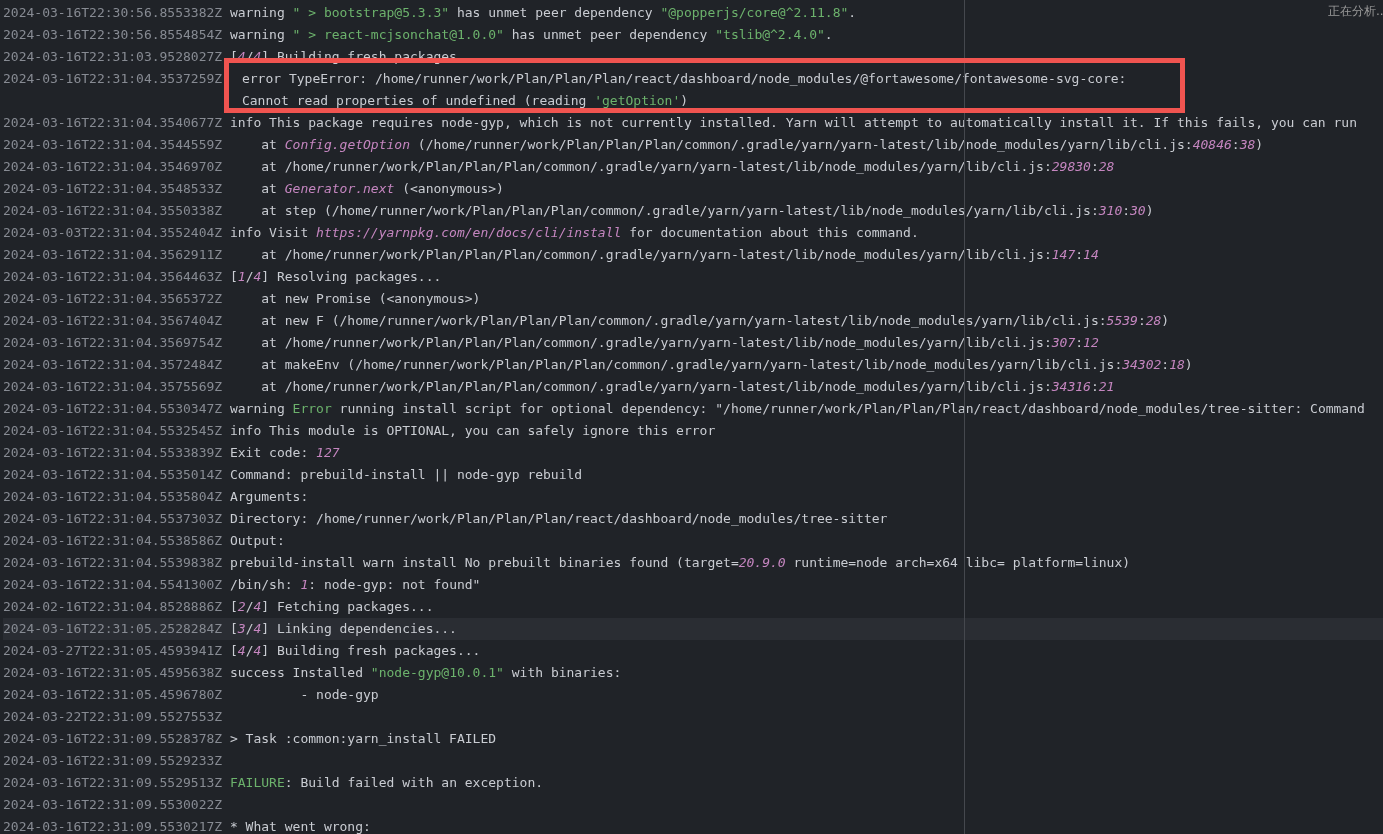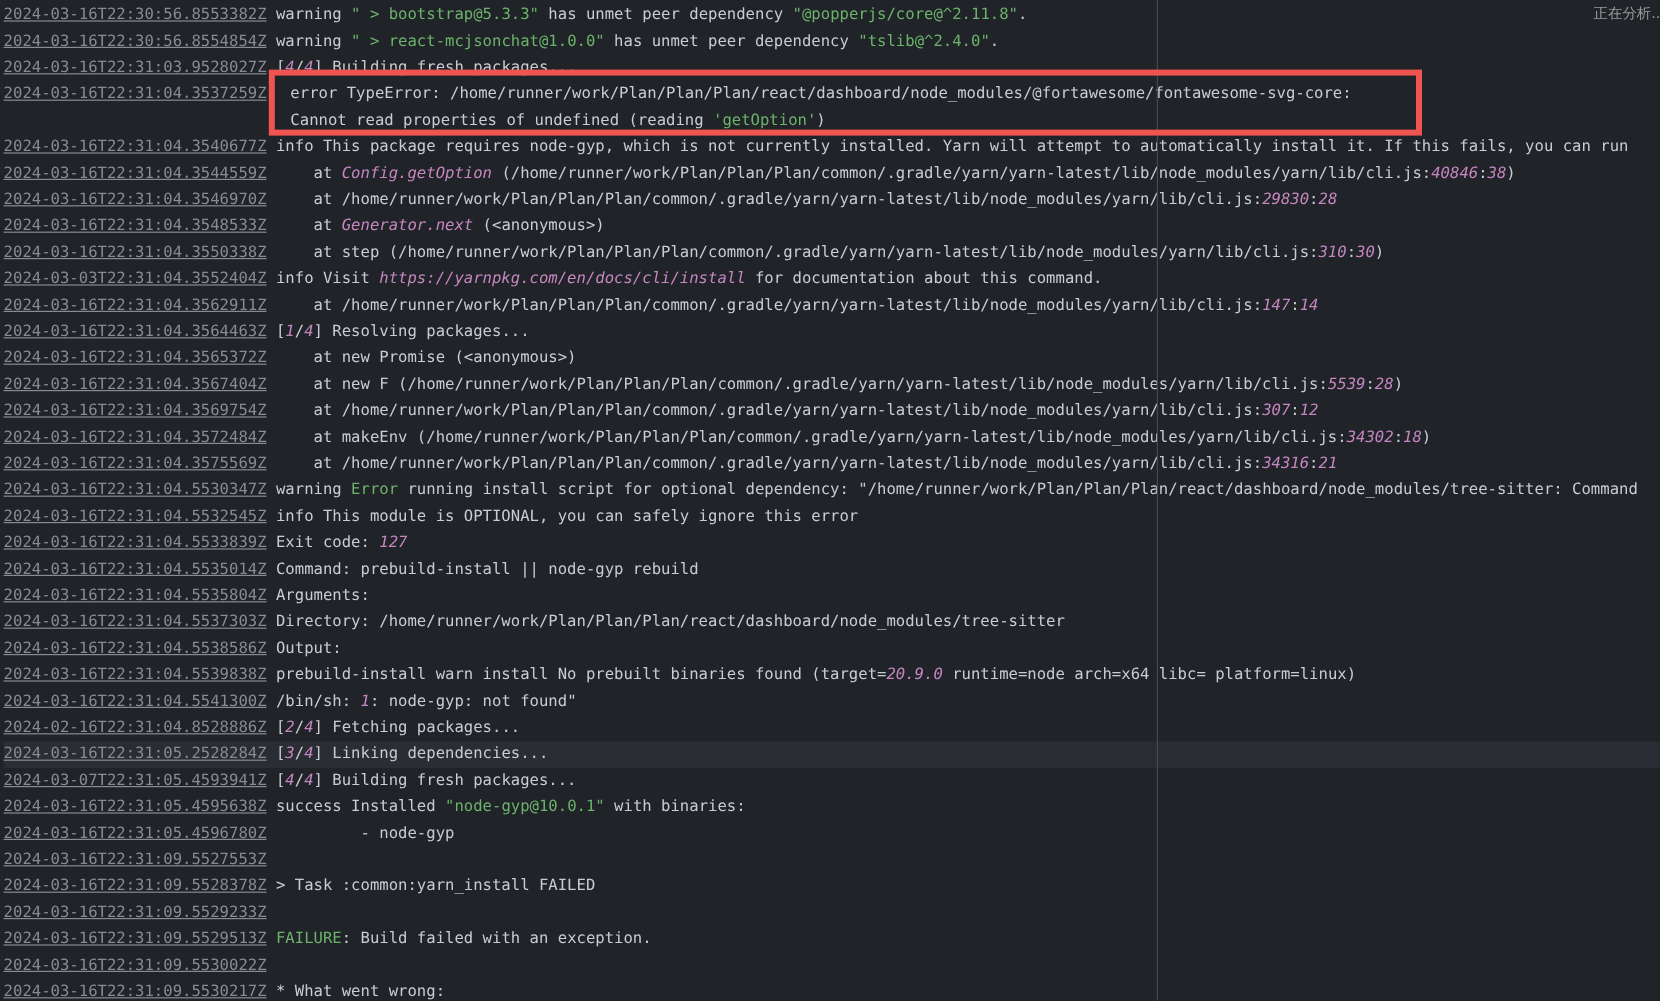--- a/index.html
+++ b/index.html
@@ -10,21 +10,21 @@
   html,body{width:1383px;height:834px;overflow:hidden;}
   body{
     background:var(--bg);
     font-family:"DejaVu Sans Mono","Liberation Mono",monospace;
     font-size:13px;line-height:22px;color:var(--text);
     position:relative;
   }
   .log{position:absolute;inset:0;padding:2px 0 0 3px;overflow:hidden;}
   .line{white-space:pre;height:22px;width:1600px;}
   .line.hl{background:var(--hl);}
-  .ts{display:inline-block;width:29ch;color:var(--ts);text-decoration:underline;}
+  .ts{display:inline-block;width:29ch;color:var(--ts);}
   .pad{display:inline-block;}
   .c-d{color:var(--text);}
   .c-g{color:var(--green);}
   .c-m{color:var(--magenta);font-style:italic;}
   .ruler{position:absolute;left:964px;top:0;width:1px;height:834px;background:var(--ruler);z-index:2;}
   .errbox{
     position:absolute;left:224px;top:58px;width:961px;height:55px;
     border:5px solid var(--red);z-index:3;pointer-events:none;
   }
   .status{
@@ -59,24 +59,24 @@
     <div class="line"><span class="ts">2024-03-16T22:31:04.5532545Z</span><span class="c-d">info This module is OPTIONAL, you can safely ignore this error</span></div>
     <div class="line"><span class="ts">2024-03-16T22:31:04.5533839Z</span><span class="c-d">Exit code: </span><span class="c-m">127</span></div>
     <div class="line"><span class="ts">2024-03-16T22:31:04.5535014Z</span><span class="c-d">Command: prebuild-install || node-gyp rebuild</span></div>
     <div class="line"><span class="ts">2024-03-16T22:31:04.5535804Z</span><span class="c-d">Arguments:</span></div>
     <div class="line"><span class="ts">2024-03-16T22:31:04.5537303Z</span><span class="c-d">Directory: /home/runner/work/Plan/Plan/Plan/react/dashboard/node_modules/tree-sitter</span></div>
     <div class="line"><span class="ts">2024-03-16T22:31:04.5538586Z</span><span class="c-d">Output:</span></div>
     <div class="line"><span class="ts">2024-03-16T22:31:04.5539838Z</span><span class="c-d">prebuild-install warn install No prebuilt binaries found (target=</span><span class="c-m">20.9.0</span><span class="c-d"> runtime=node arch=x64 libc= platform=linux)</span></div>
     <div class="line"><span class="ts">2024-03-16T22:31:04.5541300Z</span><span class="c-d">/bin/sh: </span><span class="c-m">1</span><span class="c-d">: node-gyp: not found"</span></div>
     <div class="line"><span class="ts">2024-02-16T22:31:04.8528886Z</span><span class="c-d">[</span><span class="c-m">2</span><span class="c-d">/</span><span class="c-m">4</span><span class="c-d">] Fetching packages...</span></div>
     <div class="line hl"><span class="ts">2024-03-16T22:31:05.2528284Z</span><span class="c-d">[</span><span class="c-m">3</span><span class="c-d">/</span><span class="c-m">4</span><span class="c-d">] Linking dependencies...</span></div>
-    <div class="line"><span class="ts">2024-03-07T22:31:05.4593941Z</span><span class="c-d">[</span><span class="c-m">4</span><span class="c-d">/</span><span class="c-m">4</span><span class="c-d">] Building fresh packages...</span></div>
+    <div class="line"><span class="ts">2024-03-27T22:31:05.4593941Z</span><span class="c-d">[</span><span class="c-m">4</span><span class="c-d">/</span><span class="c-m">4</span><span class="c-d">] Building fresh packages...</span></div>
     <div class="line"><span class="ts">2024-03-16T22:31:05.4595638Z</span><span class="c-d">success Installed </span><span class="c-g">"node-gyp@10.0.1"</span><span class="c-d"> with binaries:</span></div>
     <div class="line"><span class="ts">2024-03-16T22:31:05.4596780Z</span><span class="c-d">         - node-gyp</span></div>
-    <div class="line"><span class="ts">2024-03-16T22:31:09.5527553Z</span></div>
+    <div class="line"><span class="ts">2024-03-22T22:31:09.5527553Z</span></div>
     <div class="line"><span class="ts">2024-03-16T22:31:09.5528378Z</span><span class="c-d">&gt; Task :common:yarn_install FAILED</span></div>
     <div class="line"><span class="ts">2024-03-16T22:31:09.5529233Z</span></div>
     <div class="line"><span class="ts">2024-03-16T22:31:09.5529513Z</span><span class="c-g">FAILURE</span><span class="c-d">: Build failed with an exception.</span></div>
     <div class="line"><span class="ts">2024-03-16T22:31:09.5530022Z</span></div>
     <div class="line"><span class="ts">2024-03-16T22:31:09.5530217Z</span><span class="c-d">* What went wrong:</span></div>
   </div>
 
 <div class="ruler"></div>
 
 <div class="errbox"></div>

